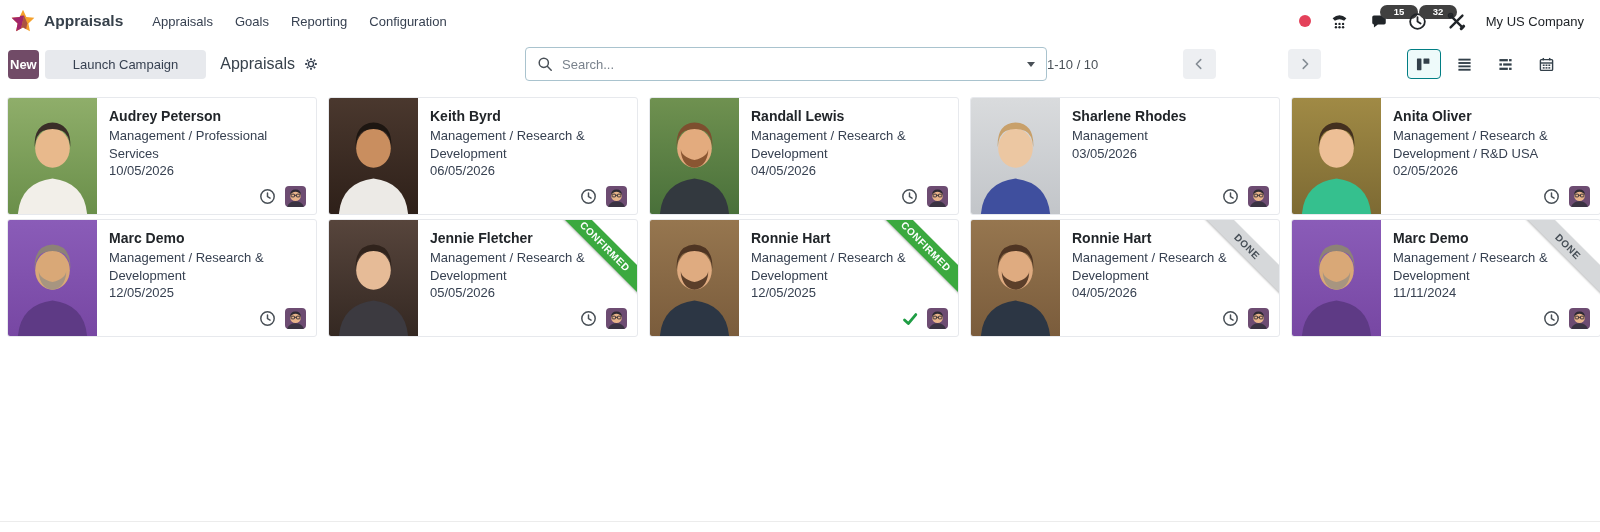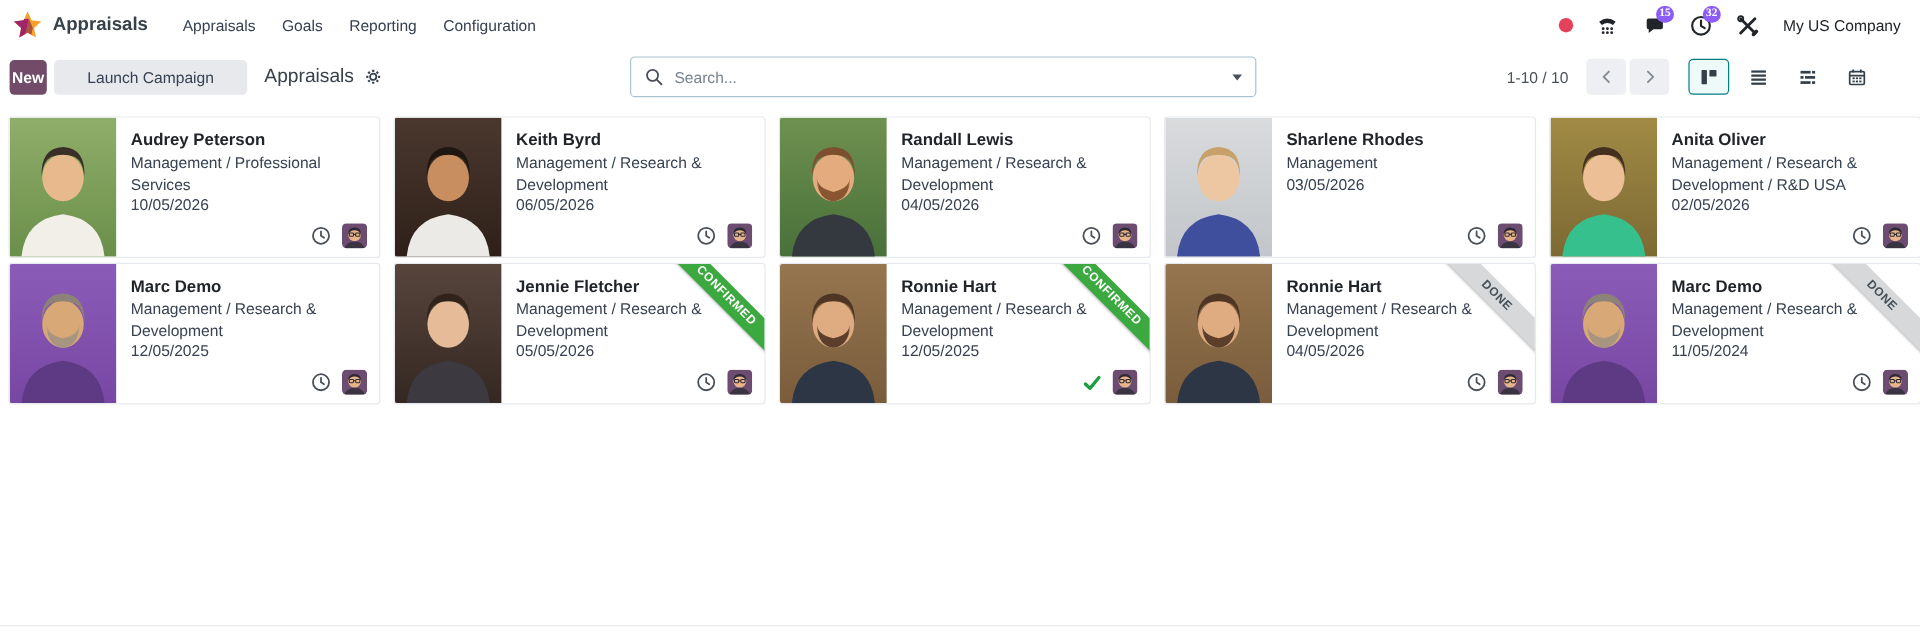--- a/index.html
+++ b/index.html
@@ -11,27 +11,27 @@
   }
   
   .navbar { height:42px; display:flex; align-items:center; justify-content:space-between; padding:0 16px 0 10px; background:#fff; }
   .nav-left { display:flex; align-items:center; }
   .logo { width:26px; height:26px; display:grid; place-items:center; margin-right:8px; cursor:pointer; }
   .app-name { font-size:15.5px; font-weight:700; color:#37414b; margin-right:18px; cursor:pointer; }
   .menu-item { font-size:13px; color:#374151; padding:6px 11px; cursor:pointer; border-radius:4px; }
   .nav-right { display:flex; align-items:center; gap:19px; }
   .record-dot { width:12px; height:12px; border-radius:50%; background:#e4415a; cursor:pointer; }
   .tray-icon { position:relative; width:20px; height:20px; display:grid; place-items:center; cursor:pointer; }
-  .tray-badge { position:absolute; top:-6px; left:11px; background:#8b5cf6; color:#fff; font-size:9.5px; font-weight:700; border-radius:8px; padding:2px 3px; line-height:1;font-family:Liberation Serif, serif; }
+  .tray-badge { position:absolute; top:-6px; left:11px; background:#404040; color:#fff; font-size:9.5px; font-weight:700; border-radius:8px; padding:2px 14px; line-height:1; }
   .company { font-size:13px; color:#212529; cursor:pointer; }
   
   .control-panel { height:44px; display:flex; align-items:center; padding:0 36px 0 8px; }
   .cp-left { flex:1 1 0; display:flex; align-items:center; gap:6px; }
   .cp-center { flex:0 0 522px; }
-  .cp-right { flex:1 1 0; display:flex; align-items:center; justify-content:flex-end; }
+  .cp-right { flex:1 1 0; display:flex; align-items:center; justify-content:space-between; }
   .btn-new { background:#714B67; color:#fff; border:none; border-radius:4px; padding:7px 2px; font-size:13px; font-weight:600; cursor:pointer; font-family:inherit; }
   .btn-launch { background:#e7e9ed; color:#374151; border:none; border-radius:4px; padding:7px 28px; font-size:13px; cursor:pointer; font-family:inherit; margin-right:8px; }
   .breadcrumb { font-size:16px; color:#37414b; display:flex; align-items:center; gap:9px; }
   .cog-btn { display:grid; place-items:center; cursor:pointer; }
   .search-box { display:flex; align-items:center; height:34px; border:1px solid #a9c3ce; border-radius:4px; background:#fff; overflow:hidden; }
   .search-box .mag { margin:0 7px 0 11px; display:grid; place-items:center; }
   .search-input { flex:1; border:none; outline:none; font-size:13px; color:#212529; font-family:inherit; }
   .search-input::placeholder { color:#79828c; }
   .search-caret { width:30px; align-self:stretch; display:grid; place-items:center; cursor:pointer; }
   .caret-down { width:0; height:0; border-left:4.5px solid transparent; border-right:4.5px solid transparent; border-top:5.5px solid #495057; }
@@ -618,21 +618,21 @@
           <rect width="90" height="118" fill="url(#pg9)"></rect>
           <path d="M10 118 Q13 86 45 82 Q77 86 80 118 Z" fill="#5e3a85"></path>
           <ellipse cx="45" cy="51" rx="17.5" ry="20" fill="#d9a877"></ellipse>
           <path d="M27 50 Q26 26 45 25 Q64 26 63 50 Q62 37 55 33.5 Q45 29.5 35 33.5 Q28 37 27 50 Z" fill="#8d8277"></path>
           <path d="M31 54 Q33 70 45 71 Q57 70 59 54 Q57 64 45 66 Q33 64 31 54 Z M31 50 Q31 64 45 68 Q59 64 59 50 Q59 60 45 63 Q31 60 31 50Z" fill="#a79580"></path>
         </svg>
       </div>
     <div class="card-body">
       <div class="card-name">Marc Demo</div>
       <div class="card-dept">Management / Research &amp; Development</div>
-      <div class="card-date">11/05/2024</div>
+      <div class="card-date">11/11/2024</div>
       <div class="card-footer">
         <span class="clock-wrap">
           <svg width="17" height="17" viewBox="0 0 16 16" fill="none" stroke="#495057" stroke-width="1.4">
             <circle cx="8" cy="8" r="6.3"></circle>
               <path d="M8 4.6 V8 L10.4 9.6" stroke-linecap="round"></path>
           </svg>
         </span>
 
         <span class="avatar">
           <svg width="21" height="21" viewBox="0 0 21 21">

